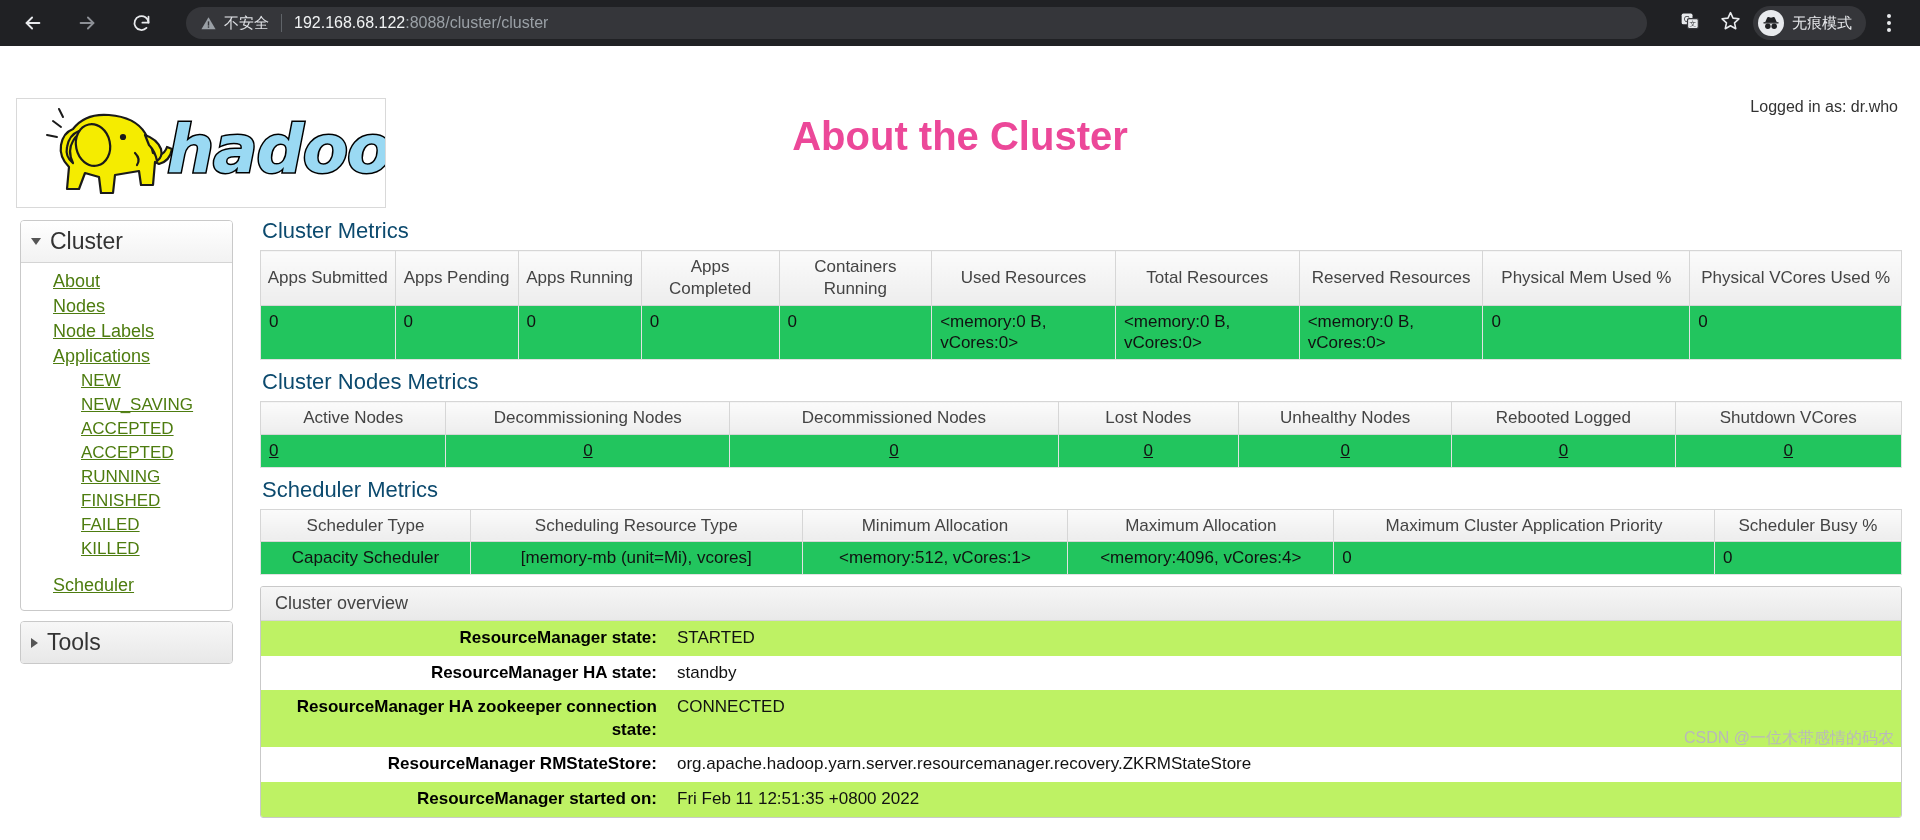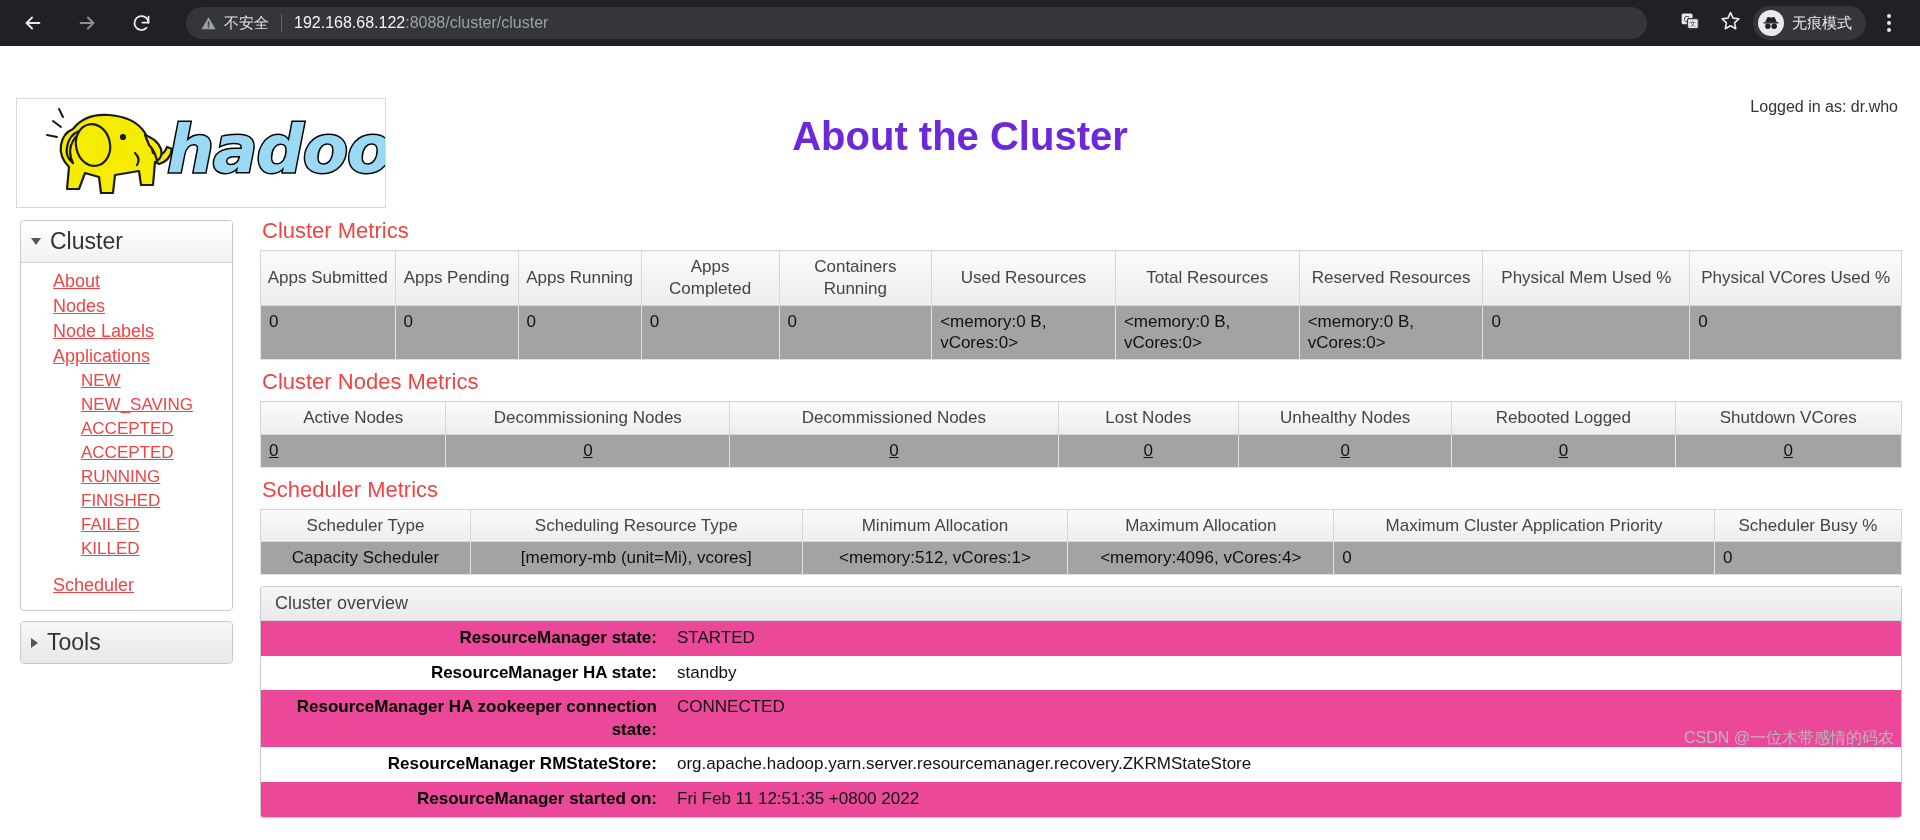--- a/index.html
+++ b/index.html
@@ -69,21 +69,21 @@
     font-size:66px; font-weight:700; font-style:italic;
     color:#9ad9f3;
     -webkit-text-stroke:3px #000;
     paint-order: stroke fill;
     letter-spacing:-1px;
     line-height:1;
   }
 
   .title{
     position:absolute; left:0; right:0; top:68px; text-align:center;
-    font-size:40px; font-weight:700; color:#6d28d9; pointer-events:none;
+    font-size:40px; font-weight:700; color:#ec4899; pointer-events:none;
   }
 
   
   .sidebar{ position:absolute; left:20px; top:174px; width:213px; }
   .panel{
     border:1px solid #c9c9c9; border-radius:4px; background:#fff;
     margin-bottom:10px; overflow:hidden;
   }
   .panel-head{
     background:linear-gradient(#ffffff,#f2f2f2);
@@ -95,36 +95,36 @@
   .tri-down{
     width:0;height:0;border-left:5px solid transparent;border-right:5px solid transparent;
     border-top:7px solid #555; display:block;
   }
   .tri-right{
     width:0;height:0;border-top:5px solid transparent;border-bottom:5px solid transparent;
     border-left:7px solid #555; display:block;
   }
   .panel-body{ padding:6px 0 12px 0; }
   .nav-link{
-    display:block; padding:2px 0 2px 32px; font-size:18px; color:#ef4444;
+    display:block; padding:2px 0 2px 32px; font-size:18px; color:#4d7c0f;
     white-space:nowrap;
   }
   .nav-link.sub{ padding-left:60px; font-size:17px; }
   .nav-gap{ height:12px; }
 
   
   .main{ position:absolute; left:260px; top:172px; right:18px; }
   .section-title{
-    font-size:22px; color:#ef4444; margin:0 0 6px 2px; font-weight:400;
+    font-size:22px; color:#0c4a6e; margin:0 0 6px 2px; font-weight:400;
   }
   .section-title.mt{ margin-top:9px; }
 
   table.metrics{
     width:100%; border-collapse:collapse; border:1px solid #cfcfcf;
-    background:#a3a3a3; table-layout:fixed;
+    background:#22c55e; table-layout:fixed;
   }
   table.metrics th{
     background:linear-gradient(#fbfbfb,#ededed);
     border:1px solid #d6d6d6;
     font-weight:400; font-size:17px; color:#444;
     padding:5px 6px; text-align:center; line-height:1.28;
   }
   table.metrics td{
     border:1px solid #e2e2e2; border-top:none;
     font-size:17px; padding:5px 8px; color:#111;
@@ -137,21 +137,21 @@
   .overview{
     margin-top:11px; border:1px solid #c9c9c9; border-radius:3px; overflow:hidden;
   }
   .overview-head{
     background:linear-gradient(#f6f6f6,#e9e9e9);
     border-bottom:1px solid #d6d6d6;
     padding:6px 14px; font-size:18px; color:#444;
   }
   table.kv{ width:100%; border-collapse:collapse; }
   table.kv tr.odd td{ background:#ffffff; }
-  table.kv tr.even td{ background:#ec4899; }
+  table.kv tr.even td{ background:#bef264; }
   table.kv td{ padding:6px 8px; font-size:17px; line-height:1.33; vertical-align:top; }
   table.kv td.k{
     width:408px; text-align:right; font-weight:700; padding-right:12px; color:#000;
   }
   table.kv td.v{ color:#111; word-break:break-word; }
 
   .watermark{
     position:absolute; right:26px; bottom:6px; color:#b9b9b9; font-size:16px;
     pointer-events:none; white-space:nowrap;
   }

